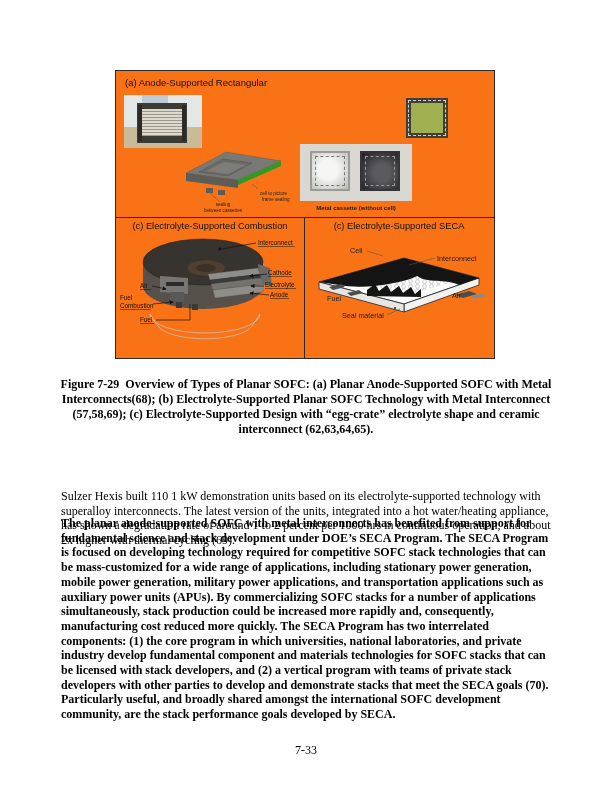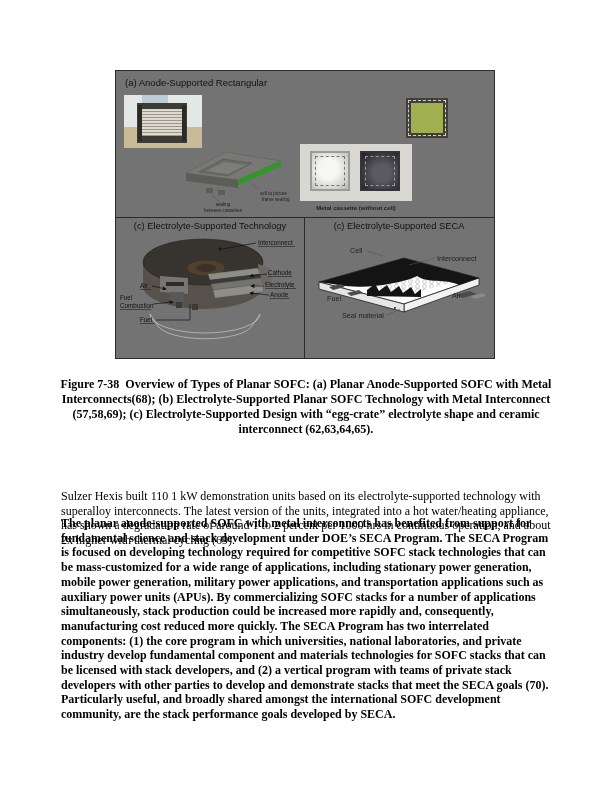--- a/index.html
+++ b/index.html
@@ -1,20 +1,20 @@
 <!DOCTYPE html>
 <html><head>
 <meta charset="utf-8">
 <style>
   html,body{margin:0;padding:0;background:#fff;}
   .page{position:relative;width:612px;height:792px;background:#fff;overflow:hidden;
         font-family:"Liberation Serif", serif;color:#000;}
   
   .figbox{position:absolute;left:115px;top:70px;width:380px;height:289px;
-          border:1.4px solid #2a2a2a;box-sizing:border-box;background:#737373;}
+          border:1.4px solid #2a2a2a;box-sizing:border-box;background:#f97316;}
   .panelA{position:absolute;left:0;top:0;width:100%;height:147px;
           border-bottom:1.4px solid #2a2a2a;box-sizing:border-box;}
   .panelA-title{position:absolute;left:9px;top:6px;font-family:"Liberation Sans",sans-serif;
           font-size:9.5px;color:#111;white-space:nowrap;}
   .bottomrow{position:absolute;left:0;top:147px;width:100%;height:141px;}
   .panelCL{position:absolute;left:0;top:0;width:189px;height:100%;
           border-right:1.4px solid #2a2a2a;box-sizing:border-box;}
   .panelCR{position:absolute;left:189px;top:0;width:188px;height:100%;}
   .panel-title{position:absolute;left:0;top:3px;width:100%;text-align:center;
           font-family:"Liberation Sans",sans-serif;font-size:9.3px;color:#111;white-space:nowrap;}
@@ -100,21 +100,21 @@
       <div class="metalcaption">Metal cassette (without cell)</div>
 
       <div class="greencell">
           <div class="inner"></div>
         </div>
     </div>
 
     <div class="bottomrow">
 
       <div class="panelCL">
-        <div class="panel-title">(c) Electrolyte-Supported Technology</div>
+        <div class="panel-title">(c) Electrolyte-Supported Combustion</div>
         <svg style="position:absolute;left:2px;top:16px;" width="184" height="122" viewBox="0 0 184 122">
           <defs>
             <marker id="arrL" markerWidth="6" markerHeight="6" refX="5" refY="3" orient="auto">
               <path d="M0,0 L6,3 L0,6 Z" fill="#111"></path>
               </marker>
           </defs>
           <g stroke="#c9c9c9" fill="none" stroke-width="0.7">
             <path d="M32,80 A55,19 0 1 0 142,80"></path>
             <path d="M40,92 A48,16 0 0 0 134,92"></path>
             <line x1="32" y1="80" x2="40" y2="92"></line>
@@ -211,18 +211,19 @@
           <g stroke="#555" stroke-width="0.6">
             <line x1="58" y1="13" x2="74" y2="18"></line>
             <line x1="126" y1="20" x2="100" y2="27"></line>
             <line x1="78" y1="77" x2="91" y2="71"></line>
           </g>
         </svg>
       </div>
     </div>
   </div>
 
-  <div class="caption">Figure 7-38  Overview of Types of Planar SOFC: (a) Planar Anode-Supported SOFC with Metal Interconnects(68); (b) Electrolyte-Supported Planar SOFC Technology with Metal Interconnect (57,58,69); (c) Electrolyte-Supported Design with “egg-crate” electrolyte shape and ceramic interconnect (62,63,64,65).</div>
+  <div class="caption">Figure 7-29  Overview of Types of Planar SOFC: (a) Planar Anode-Supported SOFC with Metal Interconnects(68); (b) Electrolyte-Supported Planar SOFC Technology with Metal Interconnect (57,58,69); (c) Electrolyte-Supported Design with “egg-crate” electrolyte shape and ceramic interconnect (62,63,64,65).</div>
 
   <div class="para p1">Sulzer Hexis built 110 1 kW demonstration units based on its electrolyte-supported technology with superalloy interconnects. The latest version of the units, integrated into a hot water/heating appliance, has shown a degradation rate of around 1 to 2 percent per 1000 hrs in continuous operation, and about 2x higher with thermal cycling (69).</div>
   <div class="para p2">The planar anode-supported SOFC with metal interconnects has benefited from support for fundamental science and stack development under DOE’s SECA Program. The SECA Program is focused on developing technology required for competitive SOFC stack technologies that can be mass-customized for a wide range of applications, including stationary power generation, mobile power generation, military power applications, and transportation applications such as auxiliary power units (APUs). By commercializing SOFC stacks for a number of applications simultaneously, stack production could be increased more rapidly and, consequently, manufacturing cost reduced more quickly. The SECA Program has two interrelated components: (1) the core program in which universities, national laboratories, and private industry develop fundamental component and materials technologies for SOFC stacks that can be licensed with stack developers, and (2) a vertical program with teams of private stack developers with other parties to develop and demonstrate stacks that meet the SECA goals (70). Particularly useful, and broadly shared amongst the international SOFC development community, are the stack performance goals developed by SECA.</div>
 
+  <div class="pagenum">7-33</div>
 </div>
 
 </body></html>

